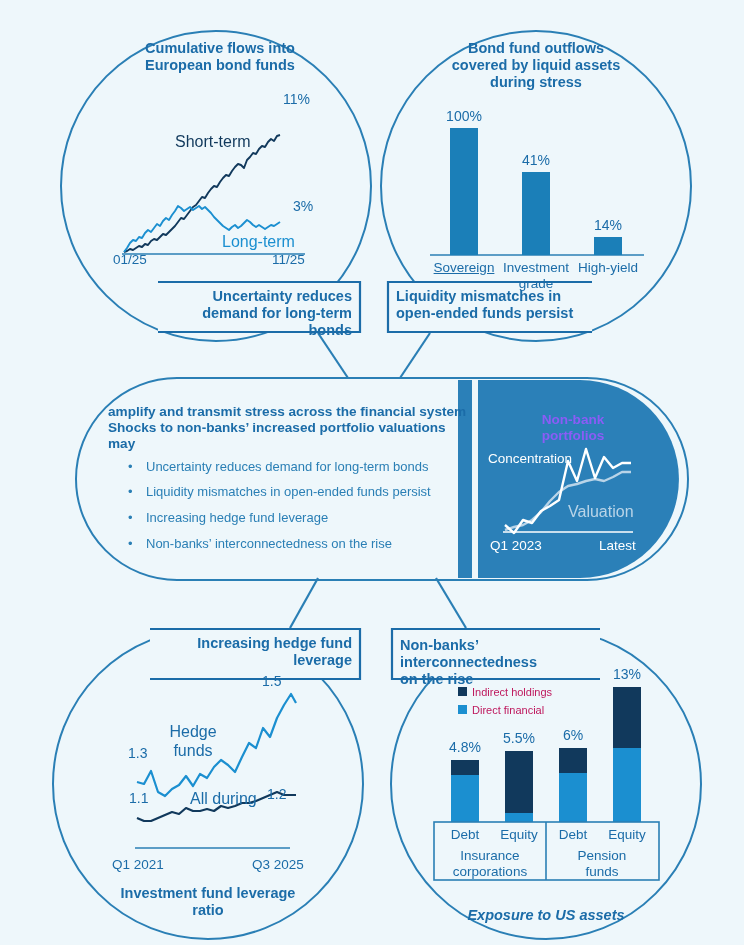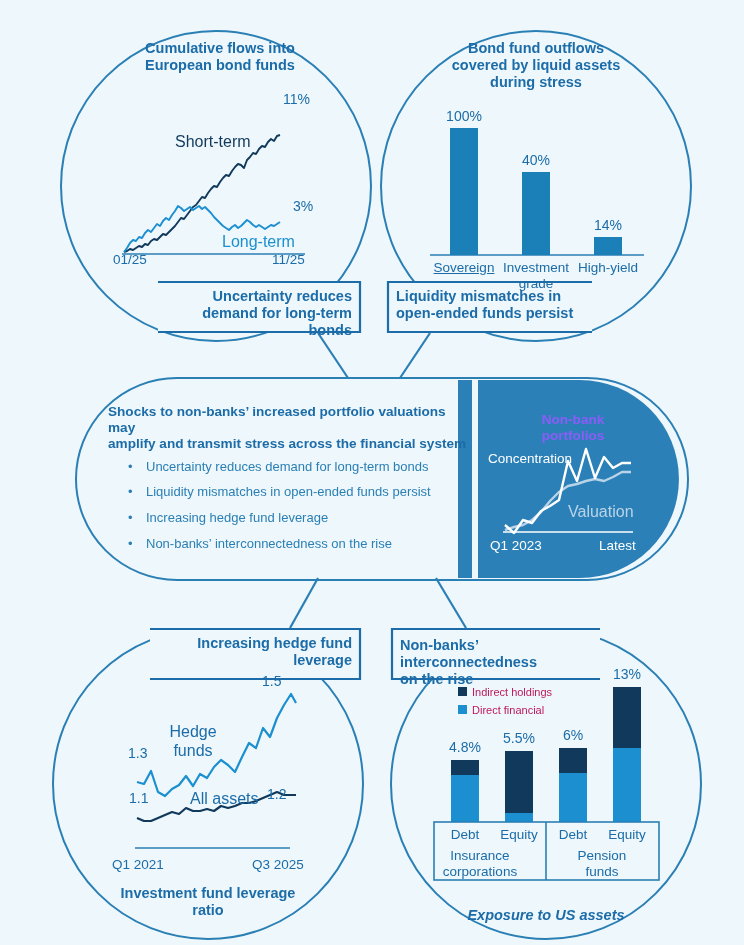--- a/index.html
+++ b/index.html
@@ -162,36 +162,36 @@
     <div>Uncertainty reduces</div>
     <div>demand for long-term bonds</div>
   </div>
 
   <div class="txt panel-title ctr" style="left:426px; top:40px; width:220px;">
     <div>Bond fund outflows</div>
     <div>covered by liquid assets</div>
     <div>during stress</div>
   </div>
   <div class="txt valuelabel ctr" style="left:434px; top:108px; width:60px;">100%</div>
-  <div class="txt valuelabel ctr" style="left:506px; top:152px; width:60px;">40%</div>
+  <div class="txt valuelabel ctr" style="left:506px; top:152px; width:60px;">41%</div>
   <div class="txt valuelabel ctr" style="left:578px; top:217px; width:60px;">14%</div>
   <div class="txt axislabel ctr" style="left:428px; top:260px; width:72px;text-decoration:underline;">Sovereign</div>
   <div class="txt axislabel ctr" style="left:500px; top:260px; width:72px;">
     <div>Investment</div>
     <div>grade</div>
   </div>
   <div class="txt axislabel ctr" style="left:572px; top:260px; width:72px;">High-yield</div>
   <div class="txt caption lt" style="left:396px; top:288px; width:210px;">
     <div>Liquidity mismatches in</div>
     <div>open-ended funds persist</div>
   </div>
 
   <div class="txt centerhead" style="left:108px; top:404px; width:360px;">
+    <div>amplify and transmit stress across the financial system</div>
     <div>Shocks to non-banks’ increased portfolio valuations may</div>
-    <div>amplify and transmit stress across the financial system</div>
   </div>
 
   <div class="bullet-dot" style="left:128px; top:459px;">•</div>
   <div class="bullet-row" style="left:146px; top:459px;">Uncertainty reduces demand for long-term bonds</div>
 
   <div class="bullet-dot" style="left:128px; top:484px;">•</div>
   <div class="bullet-row" style="left:146px; top:484px;">Liquidity mismatches in open-ended funds persist</div>
 
   <div class="bullet-dot" style="left:128px; top:510px;">•</div>
   <div class="bullet-row" style="left:146px; top:510px;">Increasing hedge fund leverage</div>
@@ -212,21 +212,21 @@
     <div>Increasing hedge fund</div>
     <div>leverage</div>
   </div>
   <div class="txt valuelabel" style="left:262px; top:673px;">1.5</div>
   <div class="txt valuelabel" style="left:128px; top:745px;">1.3</div>
   <div class="txt serieslabel ctr" style="left:163px; top:723px; width:60px; color:#1b6ca8;">
     <div>Hedge</div>
     <div>funds</div>
   </div>
   <div class="txt valuelabel" style="left:129px; top:790px;">1.1</div>
-  <div class="txt serieslabel" style="left:190px; top:790px; color:#1b6ca8;">All assets</div>
+  <div class="txt serieslabel" style="left:190px; top:790px; color:#1b6ca8;">All during</div>
   <div class="txt valuelabel" style="left:267px; top:786px;">1.2</div>
   <div class="txt axislabel" style="left:112px; top:857px;">Q1 2021</div>
   <div class="txt axislabel" style="left:252px; top:857px;">Q3 2025</div>
   <div class="txt caption ctr" style="left:108px; top:885px; width:200px;">
     <div>Investment fund leverage</div>
     <div>ratio</div>
   </div>
 
   <div class="txt panel-title lt" style="left:400px; top:637px; width:210px;">
     <div>Non-banks’ interconnectedness</div>
@@ -243,21 +243,21 @@
   <div class="txt valuelabel ctr" style="left:435px; top:739px; width:60px;">4.8%</div>
   <div class="txt valuelabel ctr" style="left:489px; top:730px; width:60px;">5.5%</div>
   <div class="txt valuelabel ctr" style="left:543px; top:727px; width:60px;">6%</div>
   <div class="txt valuelabel ctr" style="left:597px; top:666px; width:60px;">13%</div>
 
   <div class="txt axislabel ctr" style="left:437px; top:827px; width:56px;">Debt</div>
   <div class="txt axislabel ctr" style="left:491px; top:827px; width:56px;">Equity</div>
   <div class="txt axislabel ctr" style="left:545px; top:827px; width:56px;">Debt</div>
   <div class="txt axislabel ctr" style="left:599px; top:827px; width:56px;">Equity</div>
 
-  <div class="txt axislabel ctr" style="left:414px; top:848px; width:132px;">
+  <div class="txt axislabel ctr" style="left:424px; top:848px; width:132px;">
     <div>Insurance</div>
     <div>corporations</div>
   </div>
   <div class="txt axislabel ctr" style="left:546px; top:848px; width:112px;">
     <div>Pension</div>
     <div>funds</div>
   </div>
 
   <div class="txt caption ctr" style="left:446px; top:907px; width:200px;font-style:italic;">Exposure to US assets</div>
 

